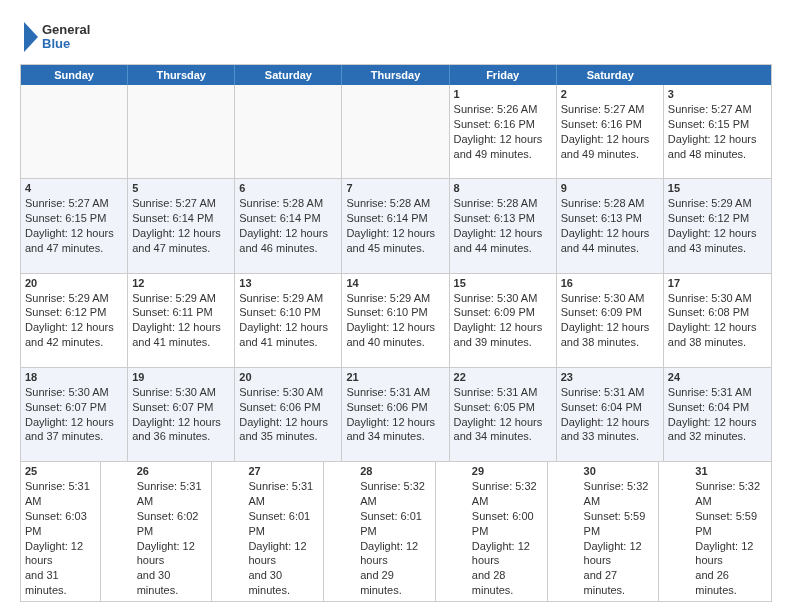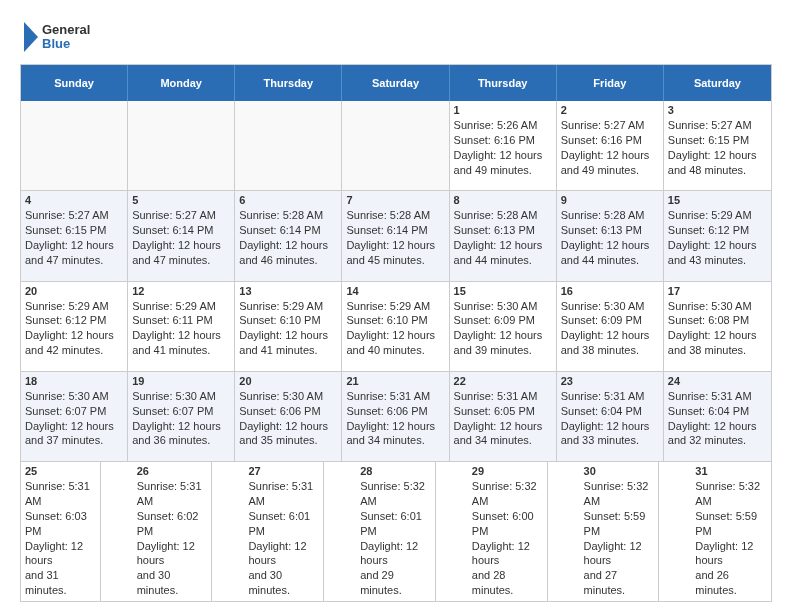--- a/index.html
+++ b/index.html
@@ -50,21 +50,21 @@
     .cal-header-row {
       display: grid;
       grid-template-columns: repeat(7, 1fr);
       background: #2a6db5;
     }
     .cal-header-cell {
       color: #fff;
       font-size: 11px;
       font-weight: bold;
       text-align: center;
-      padding: 12px 2px;
+      padding: 4px 2px;
       border-right: 1px solid #5090cc;
     }
     .cal-header-cell:last-child { border-right: none; }
     .cal-body {
       flex: 1;
       display: flex;
       flex-direction: column;
     }
     .cal-week {
       display: grid;
@@ -110,21 +110,20 @@
 </div>
     <div class="title-block">
       <div class="month-year"></div>
       <div class="location"></div>
     </div>
   </div>
 
   <div class="calendar">
     <div class="cal-header-row">
     <div class="cal-header-cell">Sunday</div>
-        <div class="cal-header-cell">Monday</div>
         <div class="cal-header-cell">Thursday</div>
         <div class="cal-header-cell">Saturday</div>
         <div class="cal-header-cell">Thursday</div>
         <div class="cal-header-cell">Friday</div>
         <div class="cal-header-cell">Saturday</div>
       </div>
     <div class="cal-body">
     <div class="cal-week">
           <div class="cal-cell empty"></div>
           <div class="cal-cell empty"></div>

